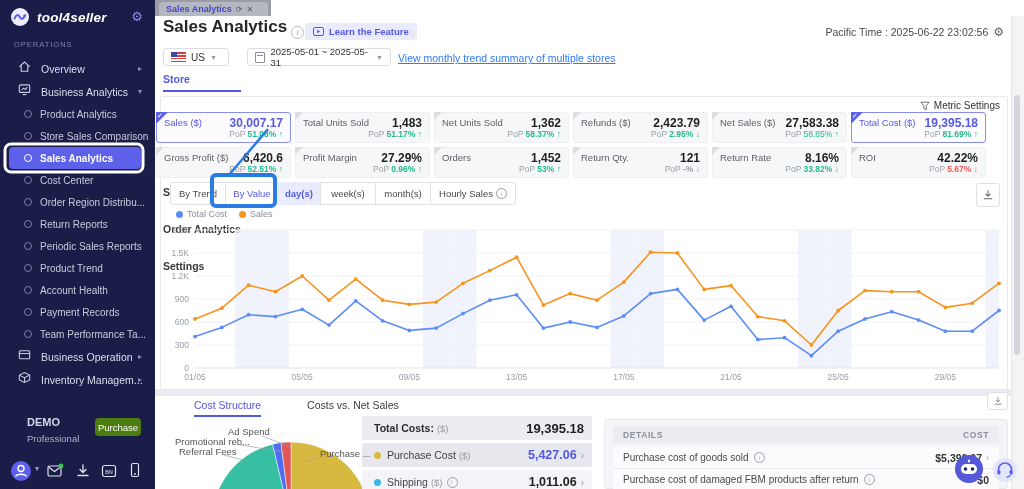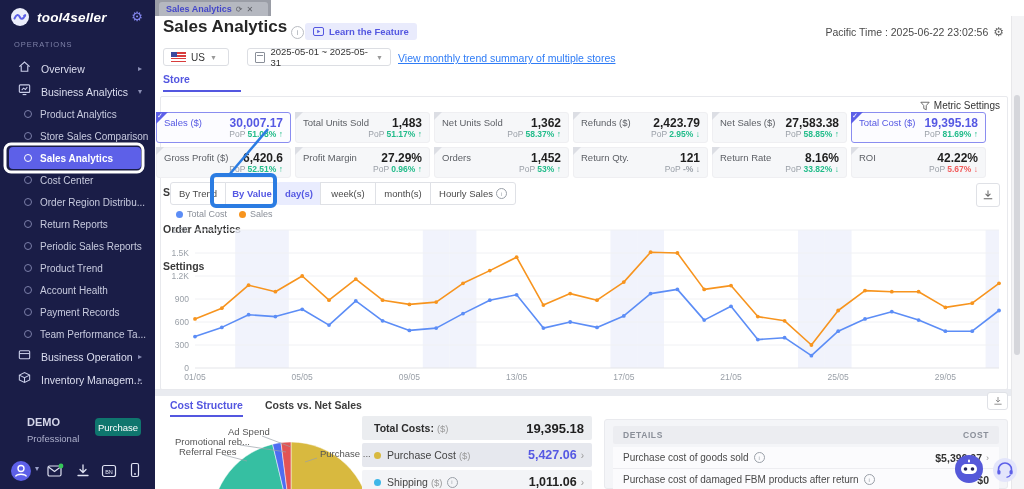--- a/index.html
+++ b/index.html
@@ -18,21 +18,21 @@
   .side-parent .chev{position:absolute;right:13px;font-size:8px;color:#8b8fb5;}
   .side-parent{position:relative;}
   .side-sub{position:relative;height:22px;display:flex;align-items:center;padding-left:40px;cursor:pointer;}
   .side-sub .bullet{position:absolute;left:24px;width:6px;height:6px;border-radius:50%;border:1px solid #7a7ea8;}
   .side-sub .slabel{font-size:10px;color:#c7cade;white-space:nowrap;}
   .side-sub.active{margin:0 14px 0 9px;padding-left:31px;border-radius:4px;background:#5d60e8;height:22px;}
   .side-sub.active .slabel{color:#fff;font-weight:700;}
   .side-sub.active .bullet{left:15px;border-color:#fff;}
   .plan-name{position:absolute;left:27px;top:416px;font-size:11px;color:#d5d7ea;font-weight:700;}
   .plan-tier{position:absolute;left:27px;top:433px;font-size:9.5px;color:#aeb1cc;}
-  .purchase-btn{position:absolute;left:95px;top:418px;width:46px;height:18px;background:#0f766e;border-radius:4px;
+  .purchase-btn{position:absolute;left:95px;top:418px;width:46px;height:18px;background:#4d7c0f;border-radius:4px;
     color:#fff;font-size:9.5px;display:flex;align-items:center;justify-content:center;cursor:pointer;}
   .dock{position:absolute;left:0;bottom:4px;width:155px;height:28px;}
   
   .tabstrip{position:absolute;left:155px;top:0;width:116px;height:16px;background:#9a9da6;z-index:4;}
   .minitab{position:absolute;left:4px;top:2px;width:109px;height:14px;background:#b5b8c0;border-radius:3px 3px 0 0;
     display:flex;align-items:center;gap:4px;padding-left:7px;box-sizing:border-box;}
   .minitab .t{font-size:9px;color:#4346c9;font-weight:700;white-space:nowrap;}
   .minitab .ic{font-size:8px;color:#5d5f66;}
   .topwhite{position:absolute;left:271px;top:0;width:753px;height:16px;background:#fff;}
   .main-panel{position:absolute;left:155px;top:16px;width:856px;height:373px;background:#fff;}
@@ -70,34 +70,34 @@
   .c-pop{position:absolute;right:7px;bottom:3px;font-size:8.5px;color:#9aa0a8;}
   .corner{position:absolute;top:-1px;left:-1px;width:0;height:0;border-top:12px solid #5d60e8;border-right:12px solid transparent;}
   .corner-g{position:absolute;top:-1px;left:-1px;width:0;height:0;border-top:8px solid #dcdee4;border-right:8px solid transparent;}
   .corner-check{position:absolute;top:-1px;left:0;font-size:7px;color:#fff;z-index:2;}
   
   .seg{position:absolute;top:182px;display:flex;}
   .segb{height:23px;border:1px solid #dfe1e6;background:#fff;display:flex;align-items:center;justify-content:center;
     font-size:9.5px;color:#4a4a4a;box-sizing:border-box;margin-left:-1px;cursor:pointer;gap:3px;}
   .segb:first-child{margin-left:0;border-radius:3px 0 0 3px;}
   .segb:last-child{border-radius:0 3px 3px 0;}
-  .segb.on{color:#5558e3;font-weight:700;}
+  .segb.on{color:#5558e3;font-weight:400;}
   .segb.onbg{background:#e9ecfe;color:#5558e3;font-weight:700;border-color:#e9ecfe;}
   .info-dot{width:9px;height:9px;border:1px solid #9aa0a8;border-radius:50%;font-size:6px;color:#9aa0a8;
     display:inline-flex;align-items:center;justify-content:center;}
   .dl-btn{position:absolute;width:22px;height:22px;border:1px solid #dfe1e6;border-radius:3px;background:#fff;
     display:flex;align-items:center;justify-content:center;cursor:pointer;}
   .legend{position:absolute;left:176px;top:209px;display:flex;gap:12px;align-items:center;}
   .leg-item{display:flex;align-items:center;gap:4px;cursor:pointer;}
   .leg-dot{width:7px;height:7px;border-radius:50%;}
   .leg-txt{font-size:9px;color:#8a8f98;}
   
   .bottom-panel{position:absolute;left:155px;top:396px;width:856px;height:93px;background:#fff;}
   .btabs{position:absolute;left:170px;top:399px;display:flex;gap:22px;}
-  .btab{font-size:10.5px;font-weight:700;color:#3d3d3d;padding-bottom:4px;cursor:pointer;}
+  .btab{font-size:10.5px;font-weight:400;color:#3d3d3d;padding-bottom:4px;cursor:pointer;margin-left:24px;}
   .btab.active{color:#5457e0;border-bottom:2px solid #5457e0;}
   .crow{width:230px;height:24px;margin-bottom:3px;border-radius:2px;display:flex;align-items:center;
     padding:0 8px 0 12px;box-sizing:border-box;cursor:pointer;}
   .crow .lbl{font-size:10.5px;color:#444;}
   .crow .unit{font-size:9.5px;color:#999;margin-left:3px;}
   .crow .val{margin-left:auto;font-size:12.5px;font-weight:700;color:#222;}
   .crow .chev{font-size:10px;color:#999;margin-left:4px;}
   .crow-total{background:#ebedf0;}
   .crow-total .lbl{font-weight:700;color:#2c2c2c;}
   .crow-total .val{font-size:13px;color:#1f1f1f;}
@@ -324,21 +324,21 @@
       <div class="card">
         <div class="corner-g"></div>
         <span class="c-label">Refunds ($)</span>
         <span class="c-value">2,423.79</span>
         <div class="c-pop"><span>PoP </span><span style="color: rgb(34, 188, 138); font-weight: 700;">2.95%</span><span style="color: rgb(34, 188, 138);"> ↓</span></div>
       </div>
       <div class="card">
         <div class="corner-g"></div>
         <span class="c-label">Net Sales ($)</span>
         <span class="c-value">27,583.38</span>
-        <div class="c-pop"><span>PoP </span><span style="color: rgb(34, 188, 138); font-weight: 700;">58.85%</span><span style="color: rgb(34, 188, 138);"> ↑</span></div>
+        <div class="c-pop"><span>PoP </span><span style="color: rgb(34, 188, 138); font-weight: 400;">58.85%</span><span style="color: rgb(34, 188, 138);"> ↑</span></div>
       </div>
       <div class="card sel">
         <div class="corner"></div>
         <div class="corner-check">✓</div>
         <span class="c-label">Total Cost ($)</span>
         <span class="c-value">19,395.18</span>
         <div class="c-pop"><span>PoP </span><span style="color: rgb(34, 188, 138); font-weight: 700;">81.69%</span><span style="color: rgb(34, 188, 138);"> ↑</span></div>
       </div>
       <div class="card">
         <div class="corner-g"></div>

